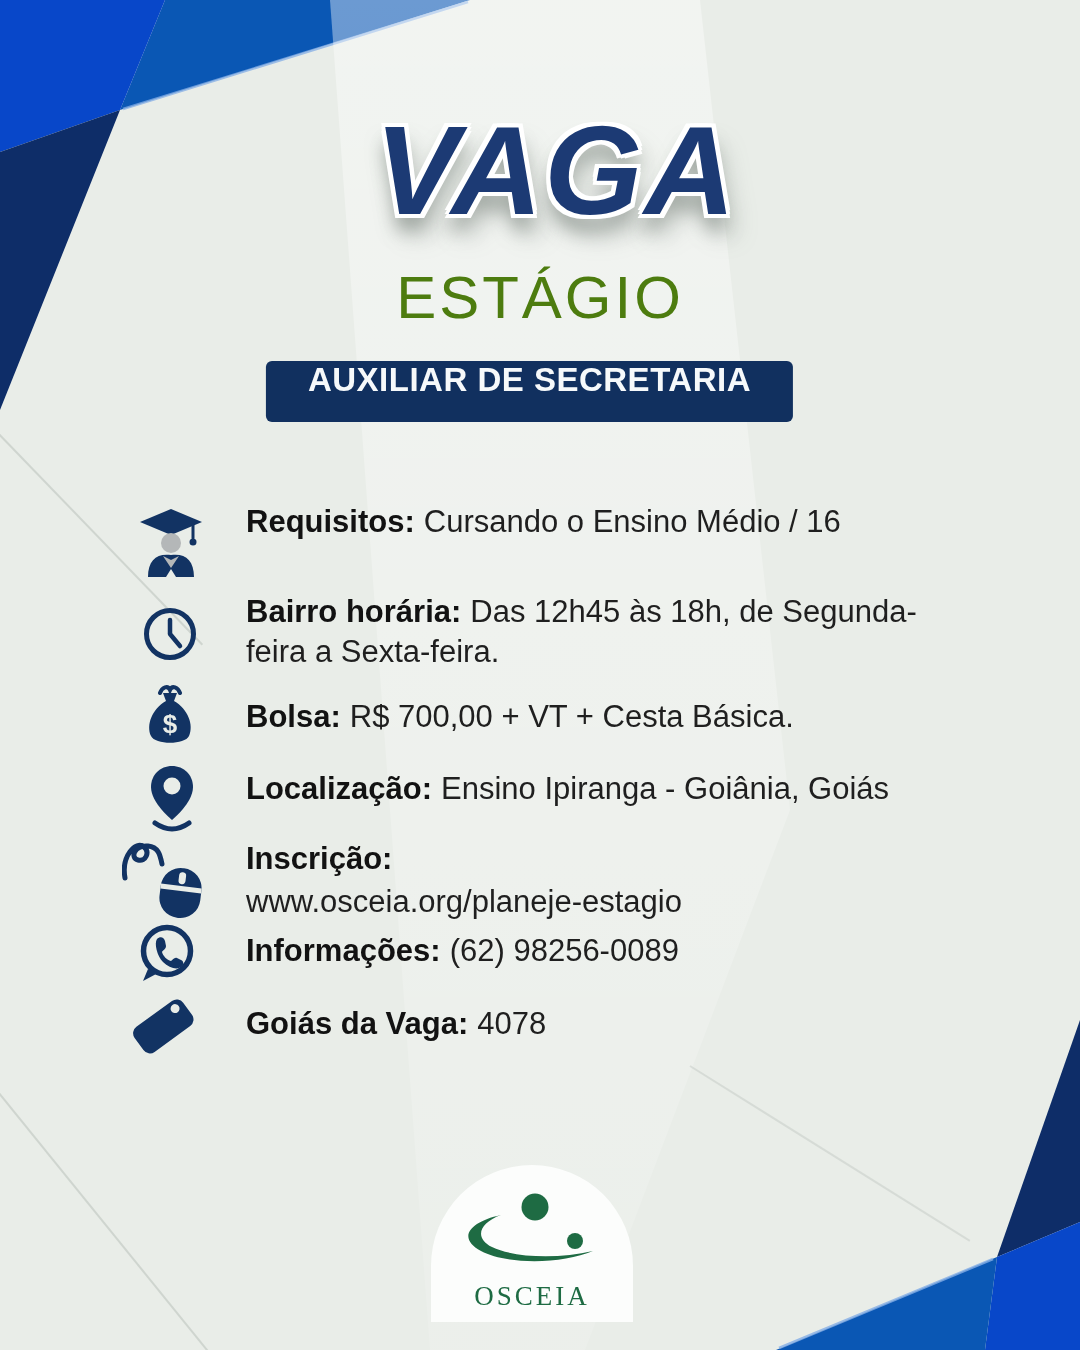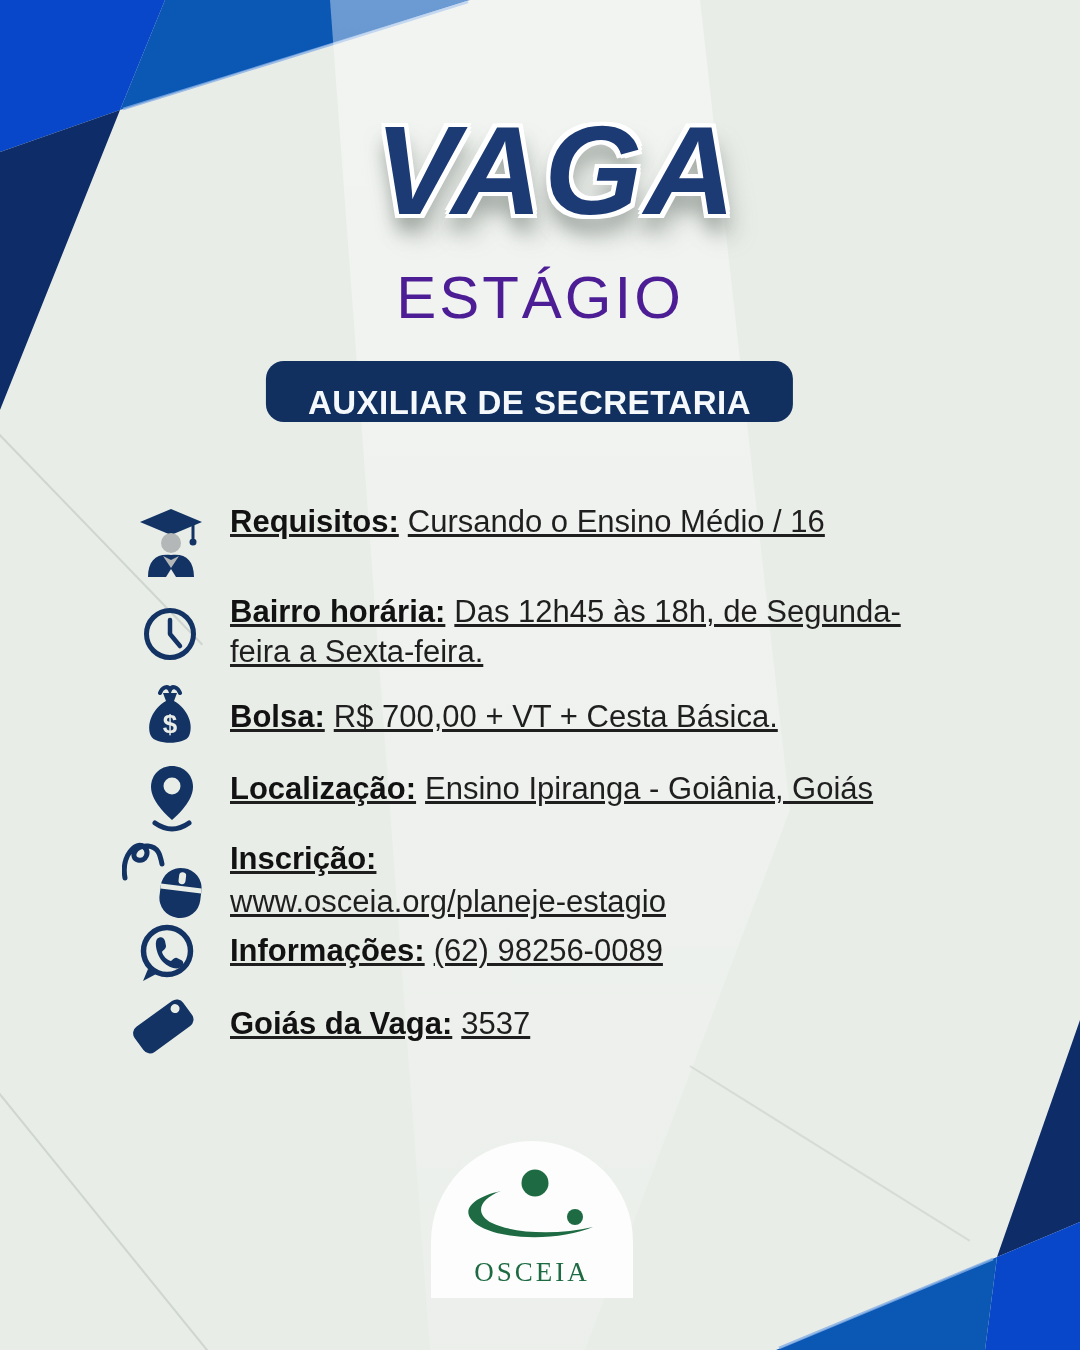--- a/index.html
+++ b/index.html
@@ -24,49 +24,49 @@
     font-size:126px;line-height:1;font-weight:700;font-style:italic;
     letter-spacing:2px;color:var(--title-navy,#1c3a74);
     text-shadow:
       -4px -4px 0 #fff, 4px -4px 0 #fff, -4px 4px 0 #fff, 4px 4px 0 #fff,
       -4px 0 0 #fff, 4px 0 0 #fff, 0 -4px 0 #fff, 0 4px 0 #fff,
       -2px 16px 18px rgba(122,132,125,.60), 8px 20px 24px rgba(122,132,125,.40);
     margin-left: 16px;
   }
   .subtitle{
     position:absolute;top:268px;left:0;width:100%;text-align:center;
-    font-size:60px;line-height:1;font-weight:400;letter-spacing:3px;color:#4c1d95;
+    font-size:60px;line-height:1;font-weight:400;letter-spacing:3px;color:#4d7c0f;
   }
   .badge{
     position:absolute;top:361px;left:50%;transform:translateX(-52%);
-    height:61px;padding:0 42px;border-radius:18px;
+    height:61px;padding:0 42px;border-radius:6px;
     background:var(--badge-navy,#11305f);
-    display:flex;align-items:flex-end;justify-content:center;
+    display:flex;align-items:flex-start;justify-content:center;
     color:#f6f9fb;font-size:33px;font-weight:700;letter-spacing:.5px;white-space:nowrap;
   }
 
   .icon-box{position:absolute;}
   .icon-box svg{display:block;width:100%;height:100%;}
   .ic-fill{fill:var(--icon-navy,#123363);}
   .ic-stroke{stroke:var(--icon-navy,#123363);fill:none;}
   .ic-bg{fill:var(--background,#e9ede8);}
   .ic-gray{fill:#b4b7b8;}
 
   .item-text{
-    position:absolute;left:230px;width:680px;
-    font-size:31px;line-height:40px;color:var(--text,#1f1f1f);text-decoration:underline;
+    position:absolute;left:246px;width:680px;
+    font-size:31px;line-height:40px;color:var(--text,#1f1f1f);
   }
   .item-text .l1{display:block;white-space:nowrap;}
   .item-text .l2{display:block;}
   .item-text .lbl{font-weight:700;color:var(--label-text,#121212);margin-right:9px;}
   .item-text.stacked{line-height:43px;}
   .item-text.stacked .lbl{display:block;margin-right:0;}
 
   .arch{
-    position:absolute;left:431px;top:1141px;width:202px;height:157px;
+    position:absolute;left:431px;top:1165px;width:202px;height:157px;
     background:#fcfdfc;border-radius:101px 101px 0 0;
   }
   .arch svg{display:block;width:100%;height:100%;}
   .lg-green{fill:var(--logo-green,#1e6b43);}
   .logo-word{font-family:"Liberation Serif","DejaVu Serif",serif;letter-spacing:3px;}
 </style>
 </head>
 <body>
 
 <div class="poster">
@@ -172,21 +172,21 @@
 
   <div class="icon-box" style="left:126px;top:992px;width:74px;height:68px">
     <svg viewBox="0 0 74 68">
       <g transform="rotate(-36 37 34)">
         <rect class="ic-fill" x="7" y="19" width="60" height="31" rx="8"></rect>
         <circle class="ic-bg" cx="57" cy="27" r="4.5"></circle>
       </g>
     </svg>
   </div>
   <div class="item-text" style="top:1004px">
-    <span class="l1"><span class="lbl">Goiás da Vaga:</span><span>3537</span></span>
+    <span class="l1"><span class="lbl">Goiás da Vaga:</span><span>4078</span></span>
   </div>
 
   <div class="arch">
     <svg viewBox="0 0 202 157">
       <circle class="lg-green" cx="104" cy="42" r="13.5"></circle>
       <circle class="lg-green" cx="144" cy="76" r="8"></circle>
       <path class="lg-green" d="M70,50 C38,57 26,73 50,86 C76,100 132,99 162,86 C128,94 84,93 61,82 C43,73 48,58 70,50 Z"></path>
       <text class="lg-green logo-word" x="101" y="140" text-anchor="middle" font-size="27">OSCEIA</text>
     </svg>
   </div>

